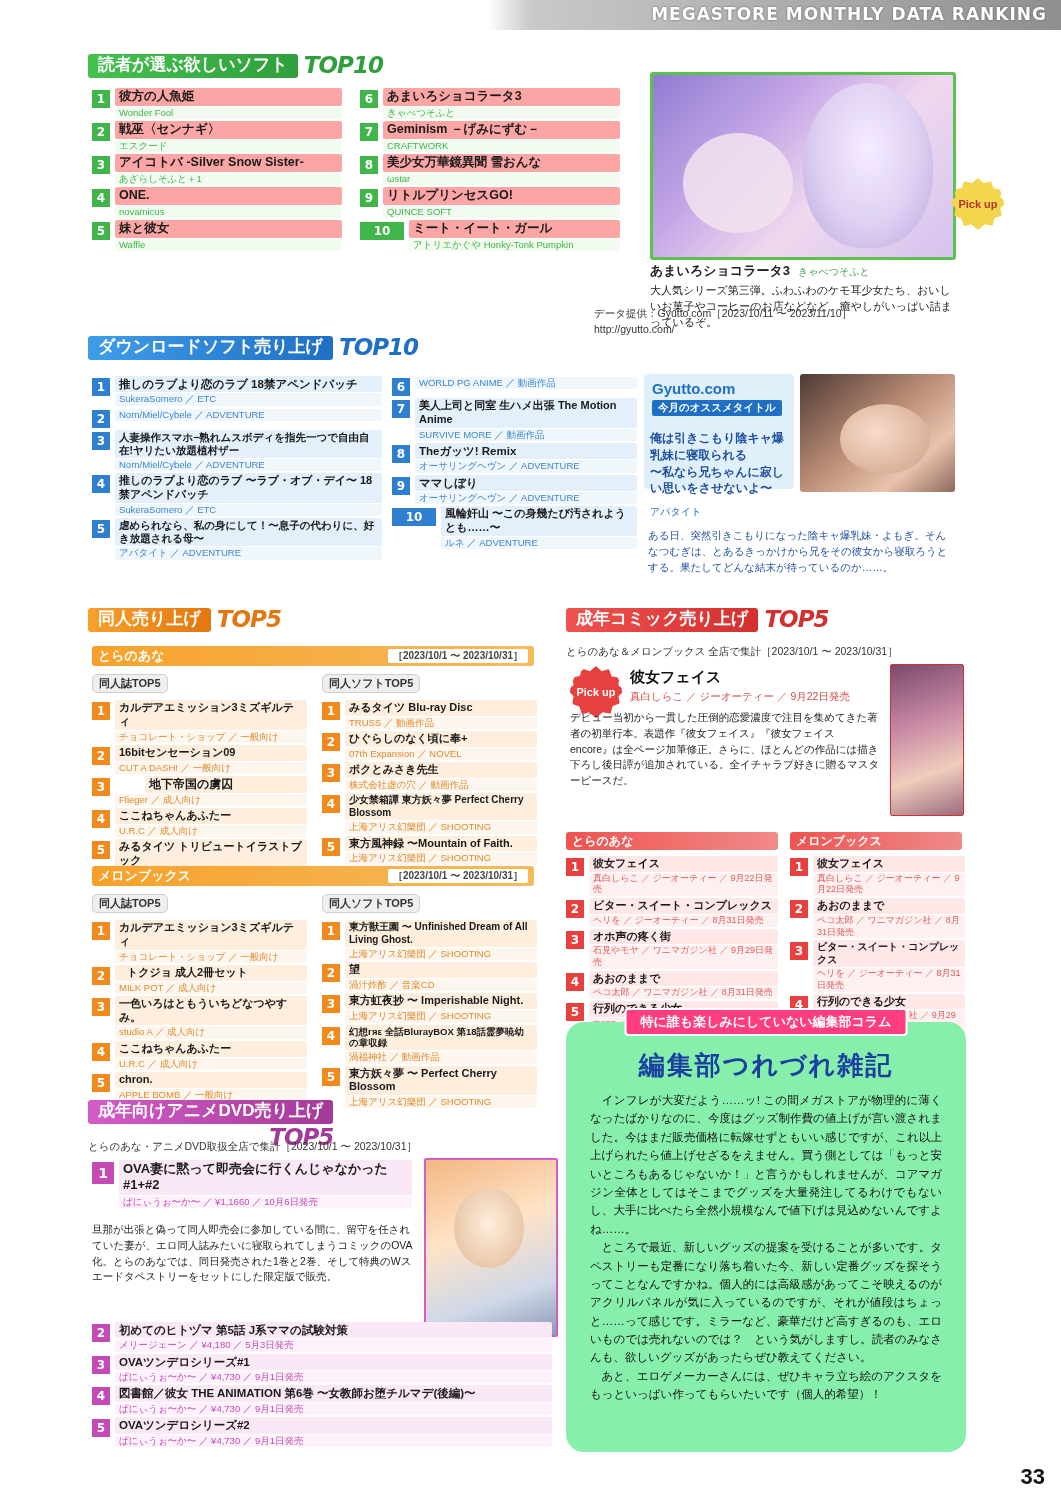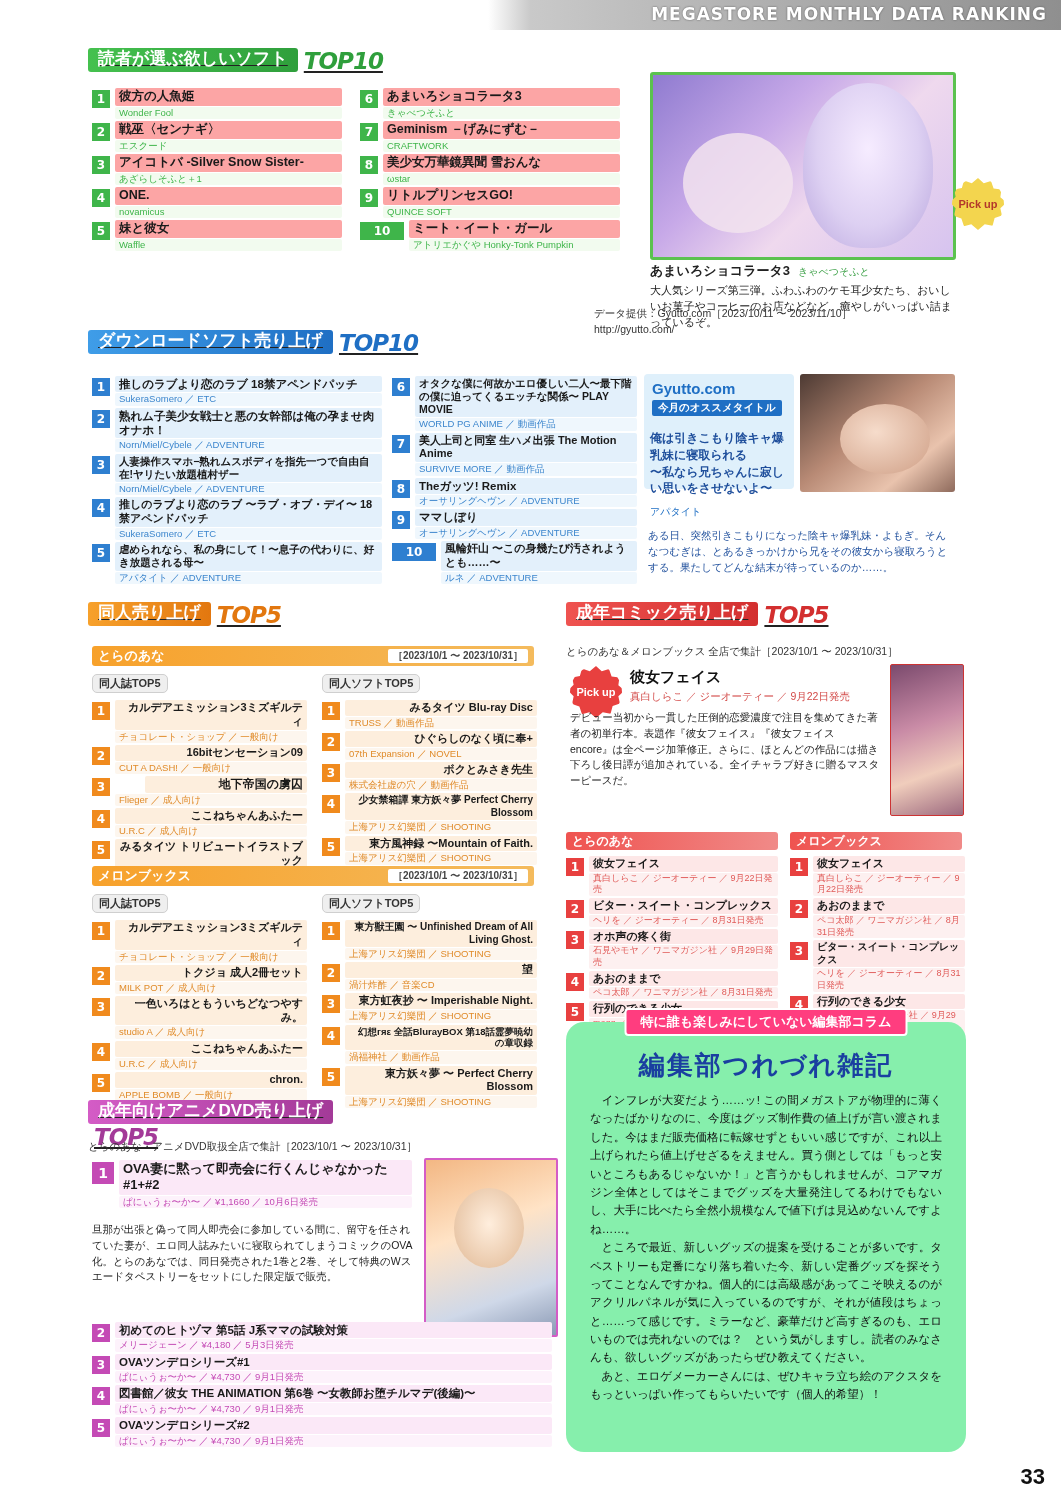--- a/index.html
+++ b/index.html
@@ -22,21 +22,21 @@
     position:absolute;right:14px;top:4px;
     font-size:17px;font-weight:bold;color:#ffffff;
     letter-spacing:1px;
     font-family:"DejaVu Sans",sans-serif;
     text-shadow:0 0 2px #555;
   }
 
   
   .sect-head{
     position:absolute;height:30px;
-    display:flex;align-items:flex-start;text-decoration:underline;
+    display:flex;align-items:flex-end;
   }
   .sect-head .lab{
     display:inline-block;padding:2px 10px 3px 10px;
     font-size:17px;font-weight:bold;color:#ffffff;
     border-radius:3px;
     line-height:1.1;
   }
   .sect-head .top10{
     font-size:23px;font-weight:bold;font-style:italic;
     margin-left:6px;letter-spacing:-1px;
@@ -64,21 +64,21 @@
   .s1 .t1bg{background:#fca5a5;border-radius:2px;padding:1px 4px;}
   .s1 .t2bg{background:#f2fbef;border-radius:2px;padding:0 4px;}
 
   
   .s2 .num{background:#2e7fd0;}
   .s2 .t1bg{background:#e3f0fb;border-radius:2px;padding:1px 4px;}
   .s2 .t2bg{background:#eff7fd;border-radius:2px;padding:0 4px;color:#3c86cd;}
 
   
   .s3 .num{background:#f08a1d;}
-  .s3 .t1bg{background:#fdeedd;border-radius:2px;padding:1px 4px;text-align:right;}
+  .s3 .t1bg{background:#fdeedd;border-radius:2px;padding:1px 4px;}
   .s3 .t2bg{background:#fdf6ee;border-radius:2px;padding:0 4px;color:#e08b2a;}
 
   
   .s4 .num{background:#e8403f;}
   .s4 .t1bg{background:#fde7e7;border-radius:2px;padding:1px 4px;}
   .s4 .t2bg{background:#fdf0f0;border-radius:2px;padding:0 4px;color:#e05a58;}
 
   
   .s5 .num{background:#c44ab5;}
   .s5 .t1bg{background:#fbe8f7;border-radius:2px;padding:1px 4px;}
@@ -250,21 +250,20 @@
     <div class="row">
       <div class="num">1</div>
       <div class="txt">
           <div class="t1 t1bg" style="font-size:11.5px;">推しのラブより恋のラブ 18禁アペンドパッチ</div>
       <div class="t2 t2bg">SukeraSomero ／ ETC</div>
         </div>
     </div>
     <div class="row">
       <div class="num">2</div>
       <div class="txt">
-          <div class="t1 t1bg" style="font-size:11.5px;">熟れム子美少女戦士と悪の女幹部は俺の孕ませ肉オナホ！</div>
       <div class="t2 t2bg">Norn/Miel/Cybele ／ ADVENTURE</div>
         </div>
     </div>
     <div class="row">
       <div class="num">3</div>
       <div class="txt">
           <div class="t1 t1bg" style="font-size:10.5px;">人妻操作スマホ−熟れムスボディを指先一つで自由自在!ヤリたい放題植村ザー</div>
       <div class="t2 t2bg">Norn/Miel/Cybele ／ ADVENTURE</div>
         </div>
     </div>
@@ -281,21 +280,20 @@
           <div class="t1 t1bg" style="font-size:10.5px;">虐められなら、私の身にして！〜息子の代わりに、好き放題される母〜</div>
       <div class="t2 t2bg">アパタイト ／ ADVENTURE</div>
         </div>
     </div>
   </div>
 
   <div class="rlist s2" style="left:392px;top:376px;width:245px;">
     <div class="row">
       <div class="num">6</div>
       <div class="txt">
-          <div class="t1 t1bg" style="font-size:10.5px;">オタクな僕に何故かエロ優しい二人〜最下階の僕に迫ってくるエッチな関係〜 PLAY MOVIE</div>
       <div class="t2 t2bg">WORLD PG ANIME ／ 動画作品</div>
         </div>
     </div>
     <div class="row">
       <div class="num">7</div>
       <div class="txt">
           <div class="t1 t1bg" style="font-size:11px;">美人上司と同室 生ハメ出張 The Motion Anime</div>
       <div class="t2 t2bg">SURVIVE MORE ／ 動画作品</div>
         </div>
     </div>

